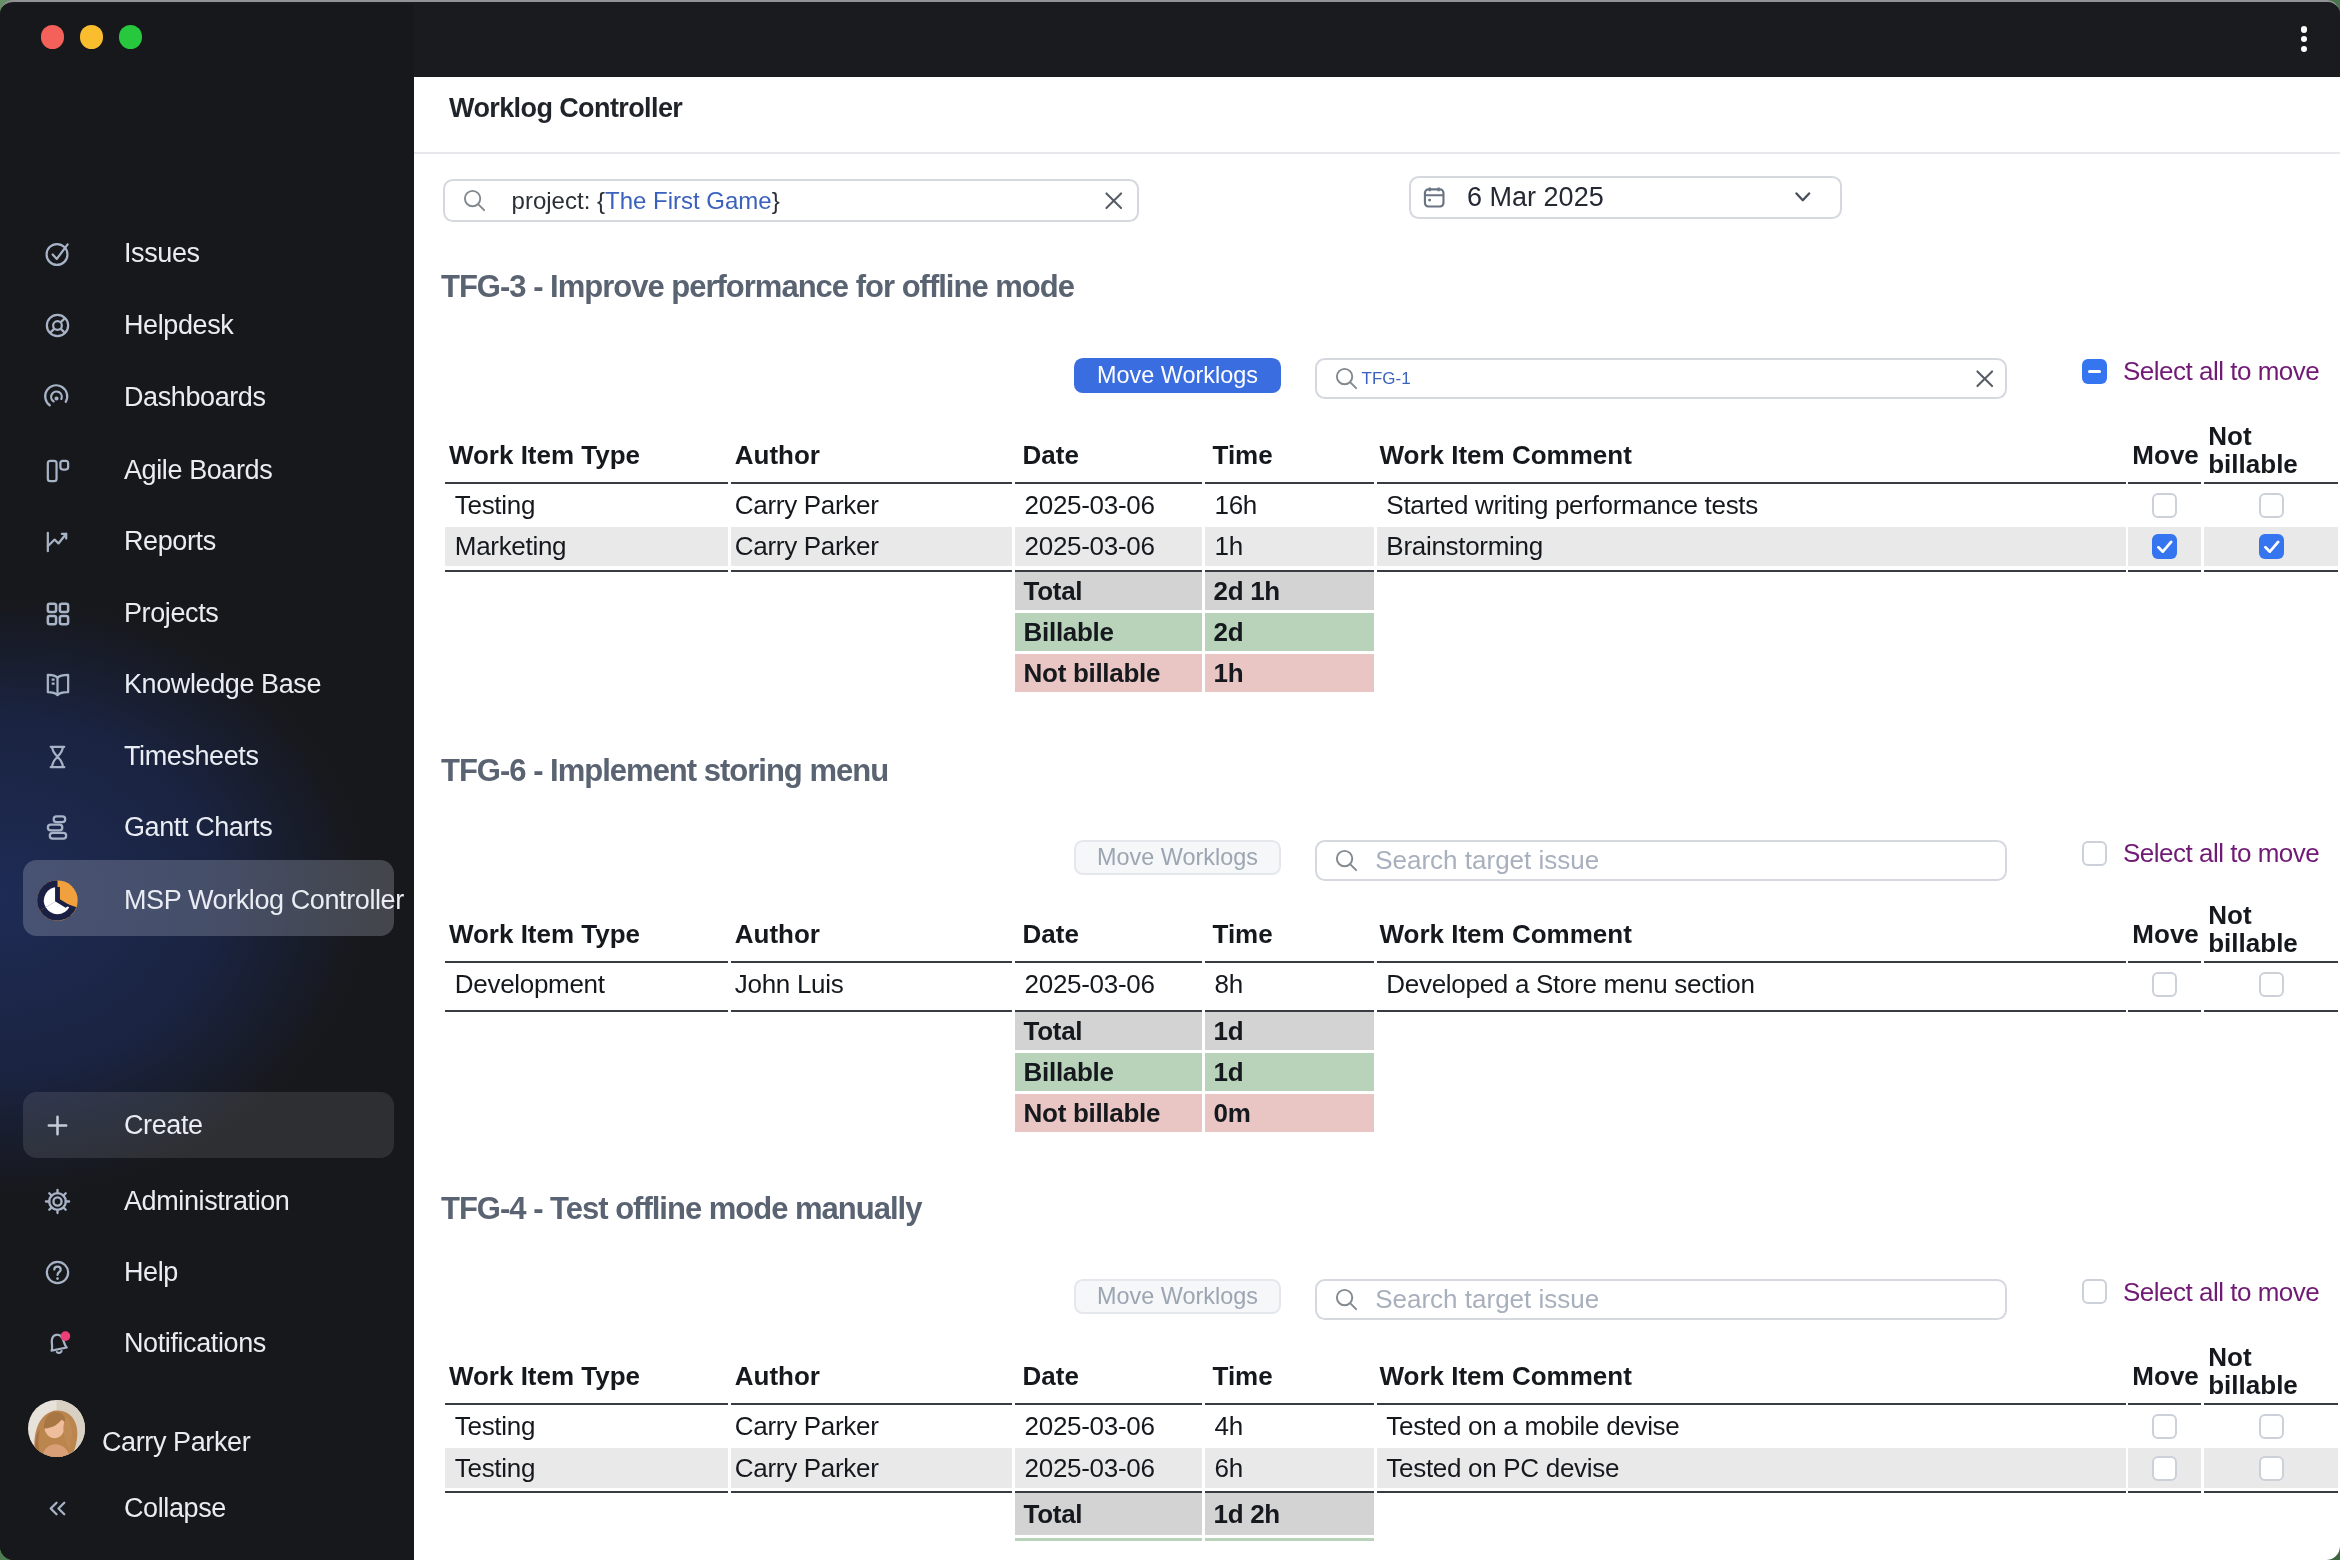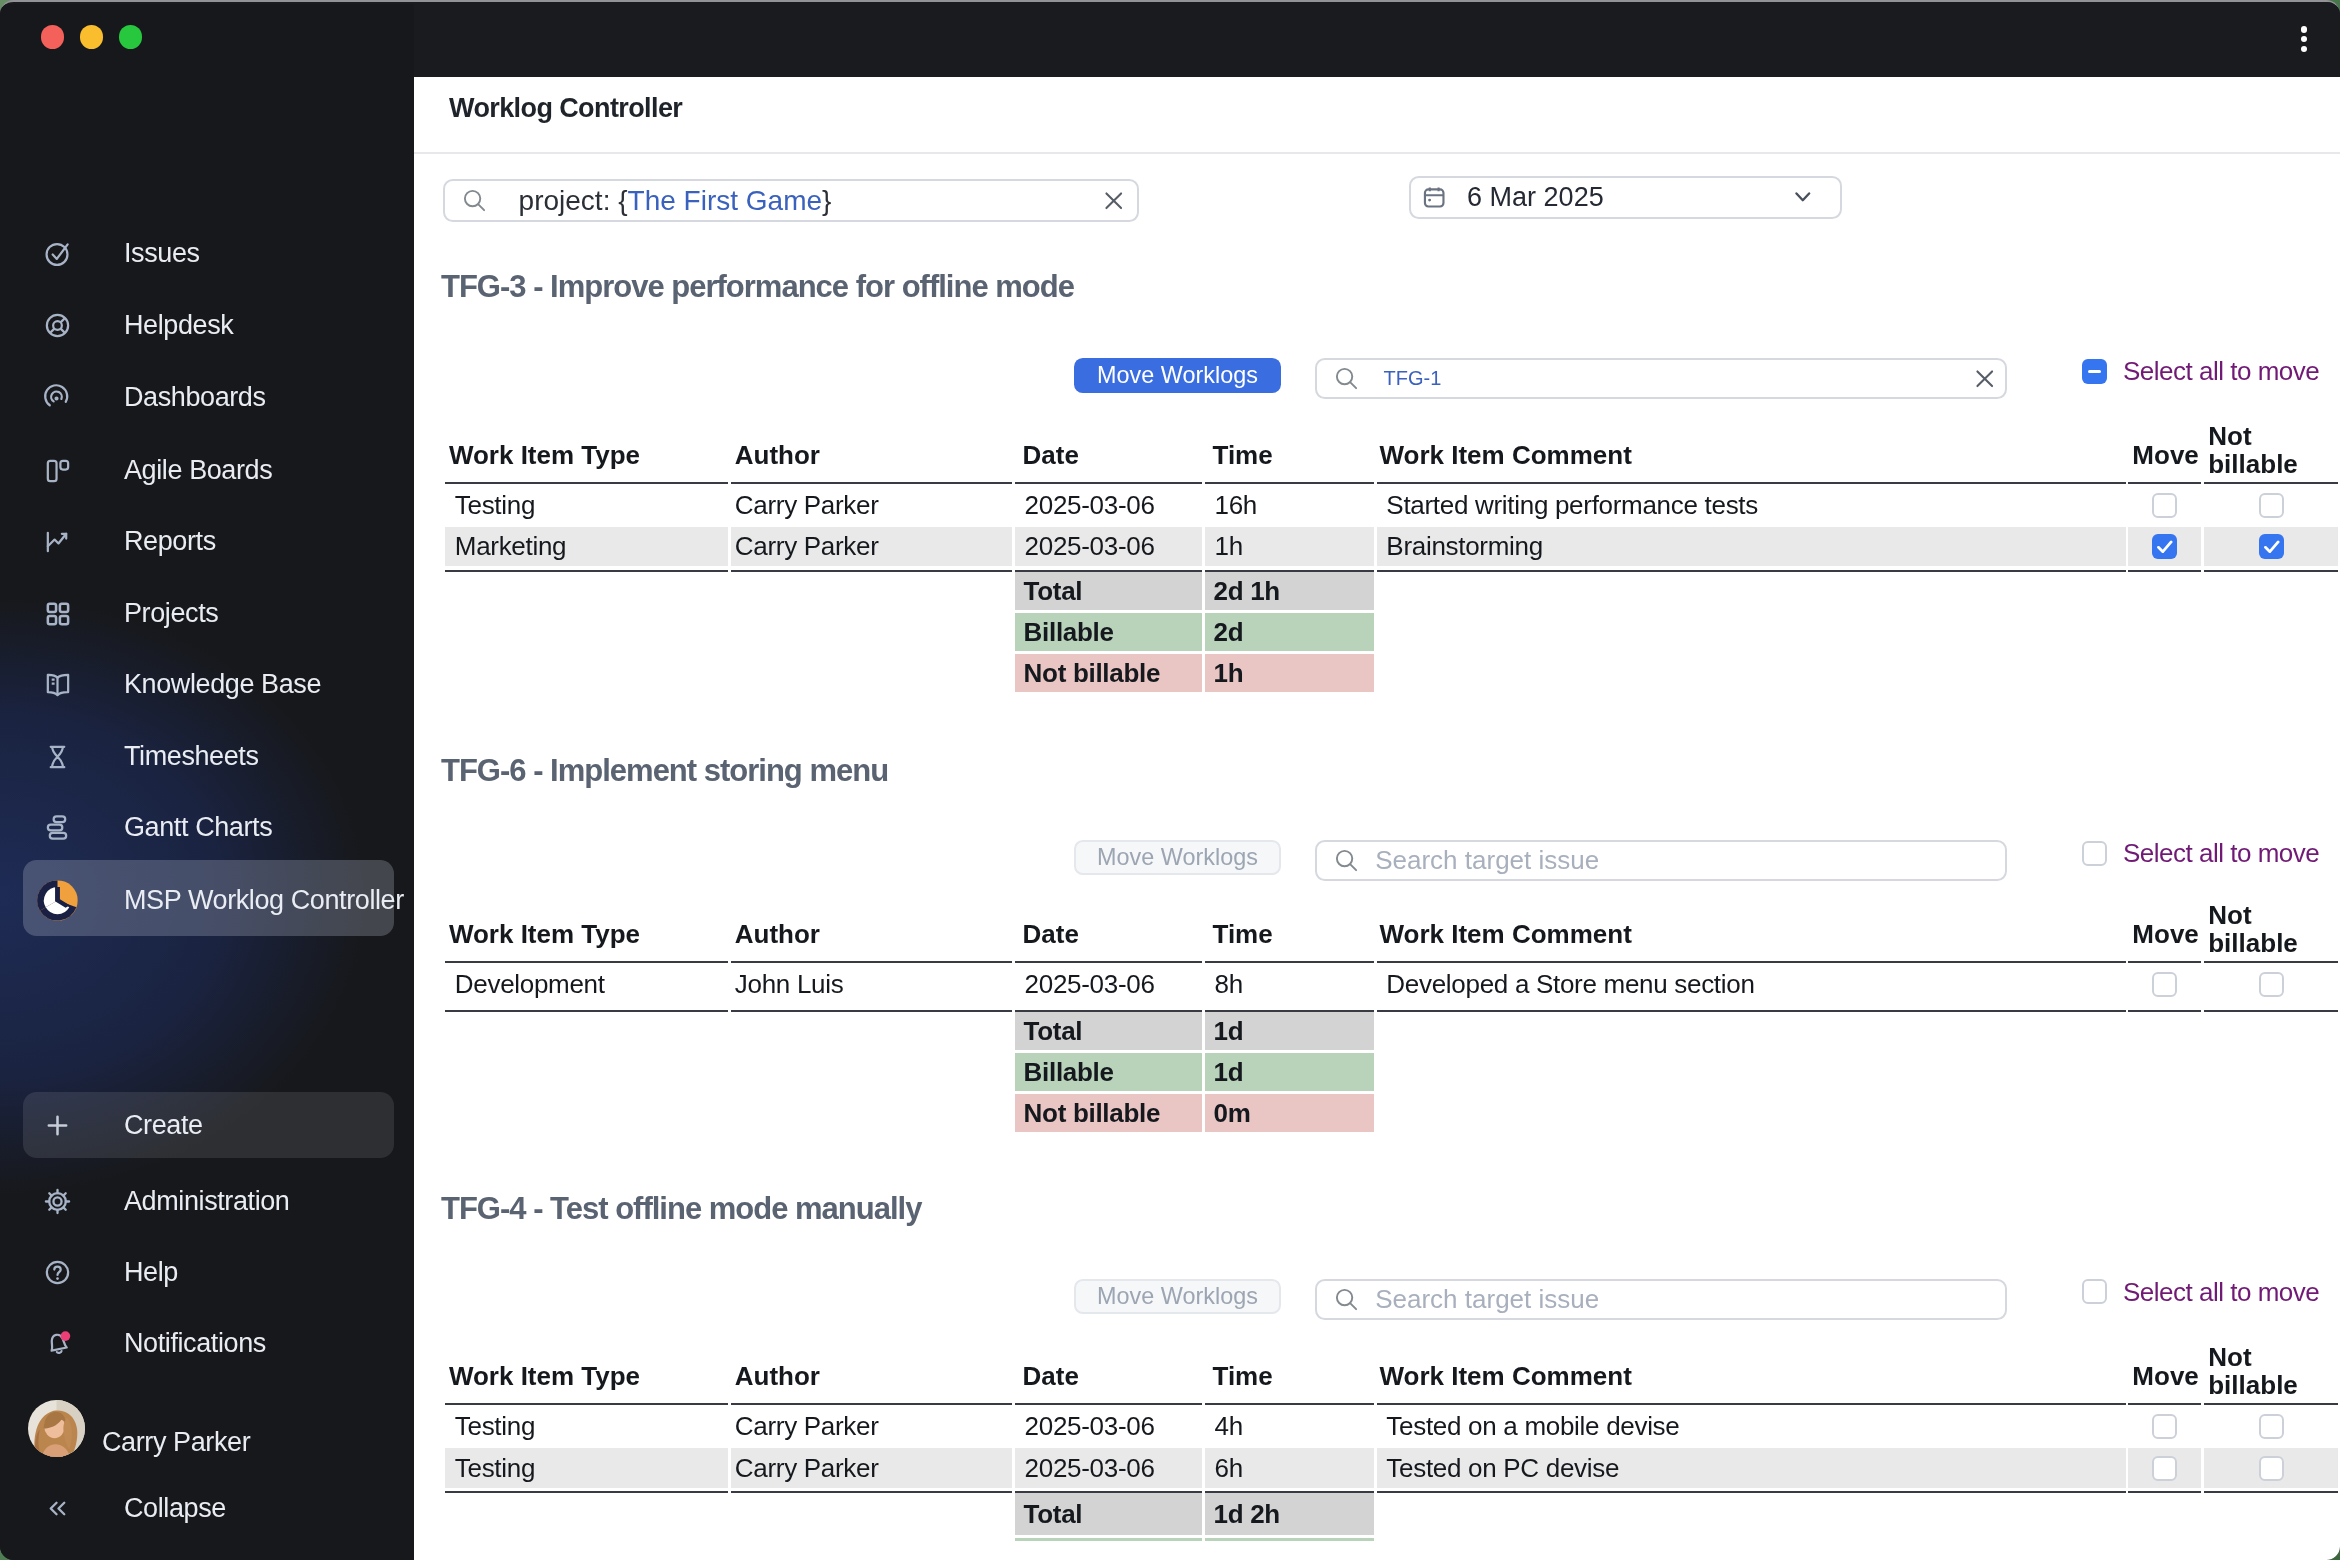--- a/index.html
+++ b/index.html
@@ -206,21 +206,21 @@
   </div>
  </div>
  <div class="main">
   <div class="pt">Worklog Controller</div>
   <div class="hr"></div>
   <div class="inp" style="left:29px;top:102px;width:696px;height:43px">
    <svg class="mag" viewBox="0 0 26 26" fill="none" stroke="#82898f" stroke-width="2">
           <circle cx="11" cy="11" r="8"></circle>
           <path d="M17 17 L23 23" stroke-linecap="round"></path>
         </svg>
-   <span style="font-size:28px;color:#2b2f36;margin-left:32px">project: {<span class="blue">The First Game</span>}</span>
+   <span style="font-size:24px;color:#2b2f36;margin-left:25px">project: {<span class="blue">The First Game</span>}</span>
    <svg style="position:absolute;right:12.7px" width="21.5" height="21.5" viewBox="0 0 22 22" fill="none" stroke="#565d66" stroke-width="2.1">
           <path d="M3.5 3.5 L18.5 18.5 M18.5 3.5 L3.5 18.5" stroke-linecap="round"></path>
         </svg>
   </div>
   <div class="inp" style="left:995px;top:99px;width:433px;height:43px">
    <svg style="margin-left:10.7px" width="24.4" height="24.4" viewBox="0 0 25 25" fill="none" stroke="#6a7382" stroke-width="2.2">
           <rect x="3" y="4.5" width="19" height="17.5" rx="3.5"></rect>
           <path d="M3.5 10.5 H21.5 M8 2.5 V6.5 M17 2.5 V6.5"></path>
           <circle cx="7.8" cy="15.5" r="1.5" fill="#6a7382" stroke="none"></circle>
         </svg>
@@ -230,21 +230,21 @@
         </svg>
   </div>
 
   <div class="sect" style="top:192px">TFG-3 - Improve performance for offline mode</div>
   <div class="btn on" style="left:660px;top:281px">Move Worklogs</div>
   <div class="inp" style="left:901px;top:281px;width:692px;height:41px">
    <svg class="mag" viewBox="0 0 26 26" fill="none" stroke="#82898f" stroke-width="2">
           <circle cx="11" cy="11" r="8"></circle>
           <path d="M17 17 L23 23" stroke-linecap="round"></path>
         </svg>
-   <span class="blue" style="font-size:20px;margin-left:25px">TFG-1</span>
+   <span class="blue" style="font-size:17px;margin-left:3px">TFG-1</span>
    <svg style="position:absolute;right:9.8px" width="21.5" height="21.5" viewBox="0 0 22 22" fill="none" stroke="#565d66" stroke-width="2.1">
           <path d="M3.5 3.5 L18.5 18.5 M18.5 3.5 L3.5 18.5" stroke-linecap="round"></path>
         </svg>
   </div>
   <div class="cbx bl" style="left:1668px;top:282px">
         <div style="width:13.7px;height:3.4px;background:#fff;border-radius:2px"></div>
       </div>
   <div class="sal" style="left:1709px;top:281px">Select all to move</div>
   <div class="tbl" style="top:344px">
    <div class="g hrw">

